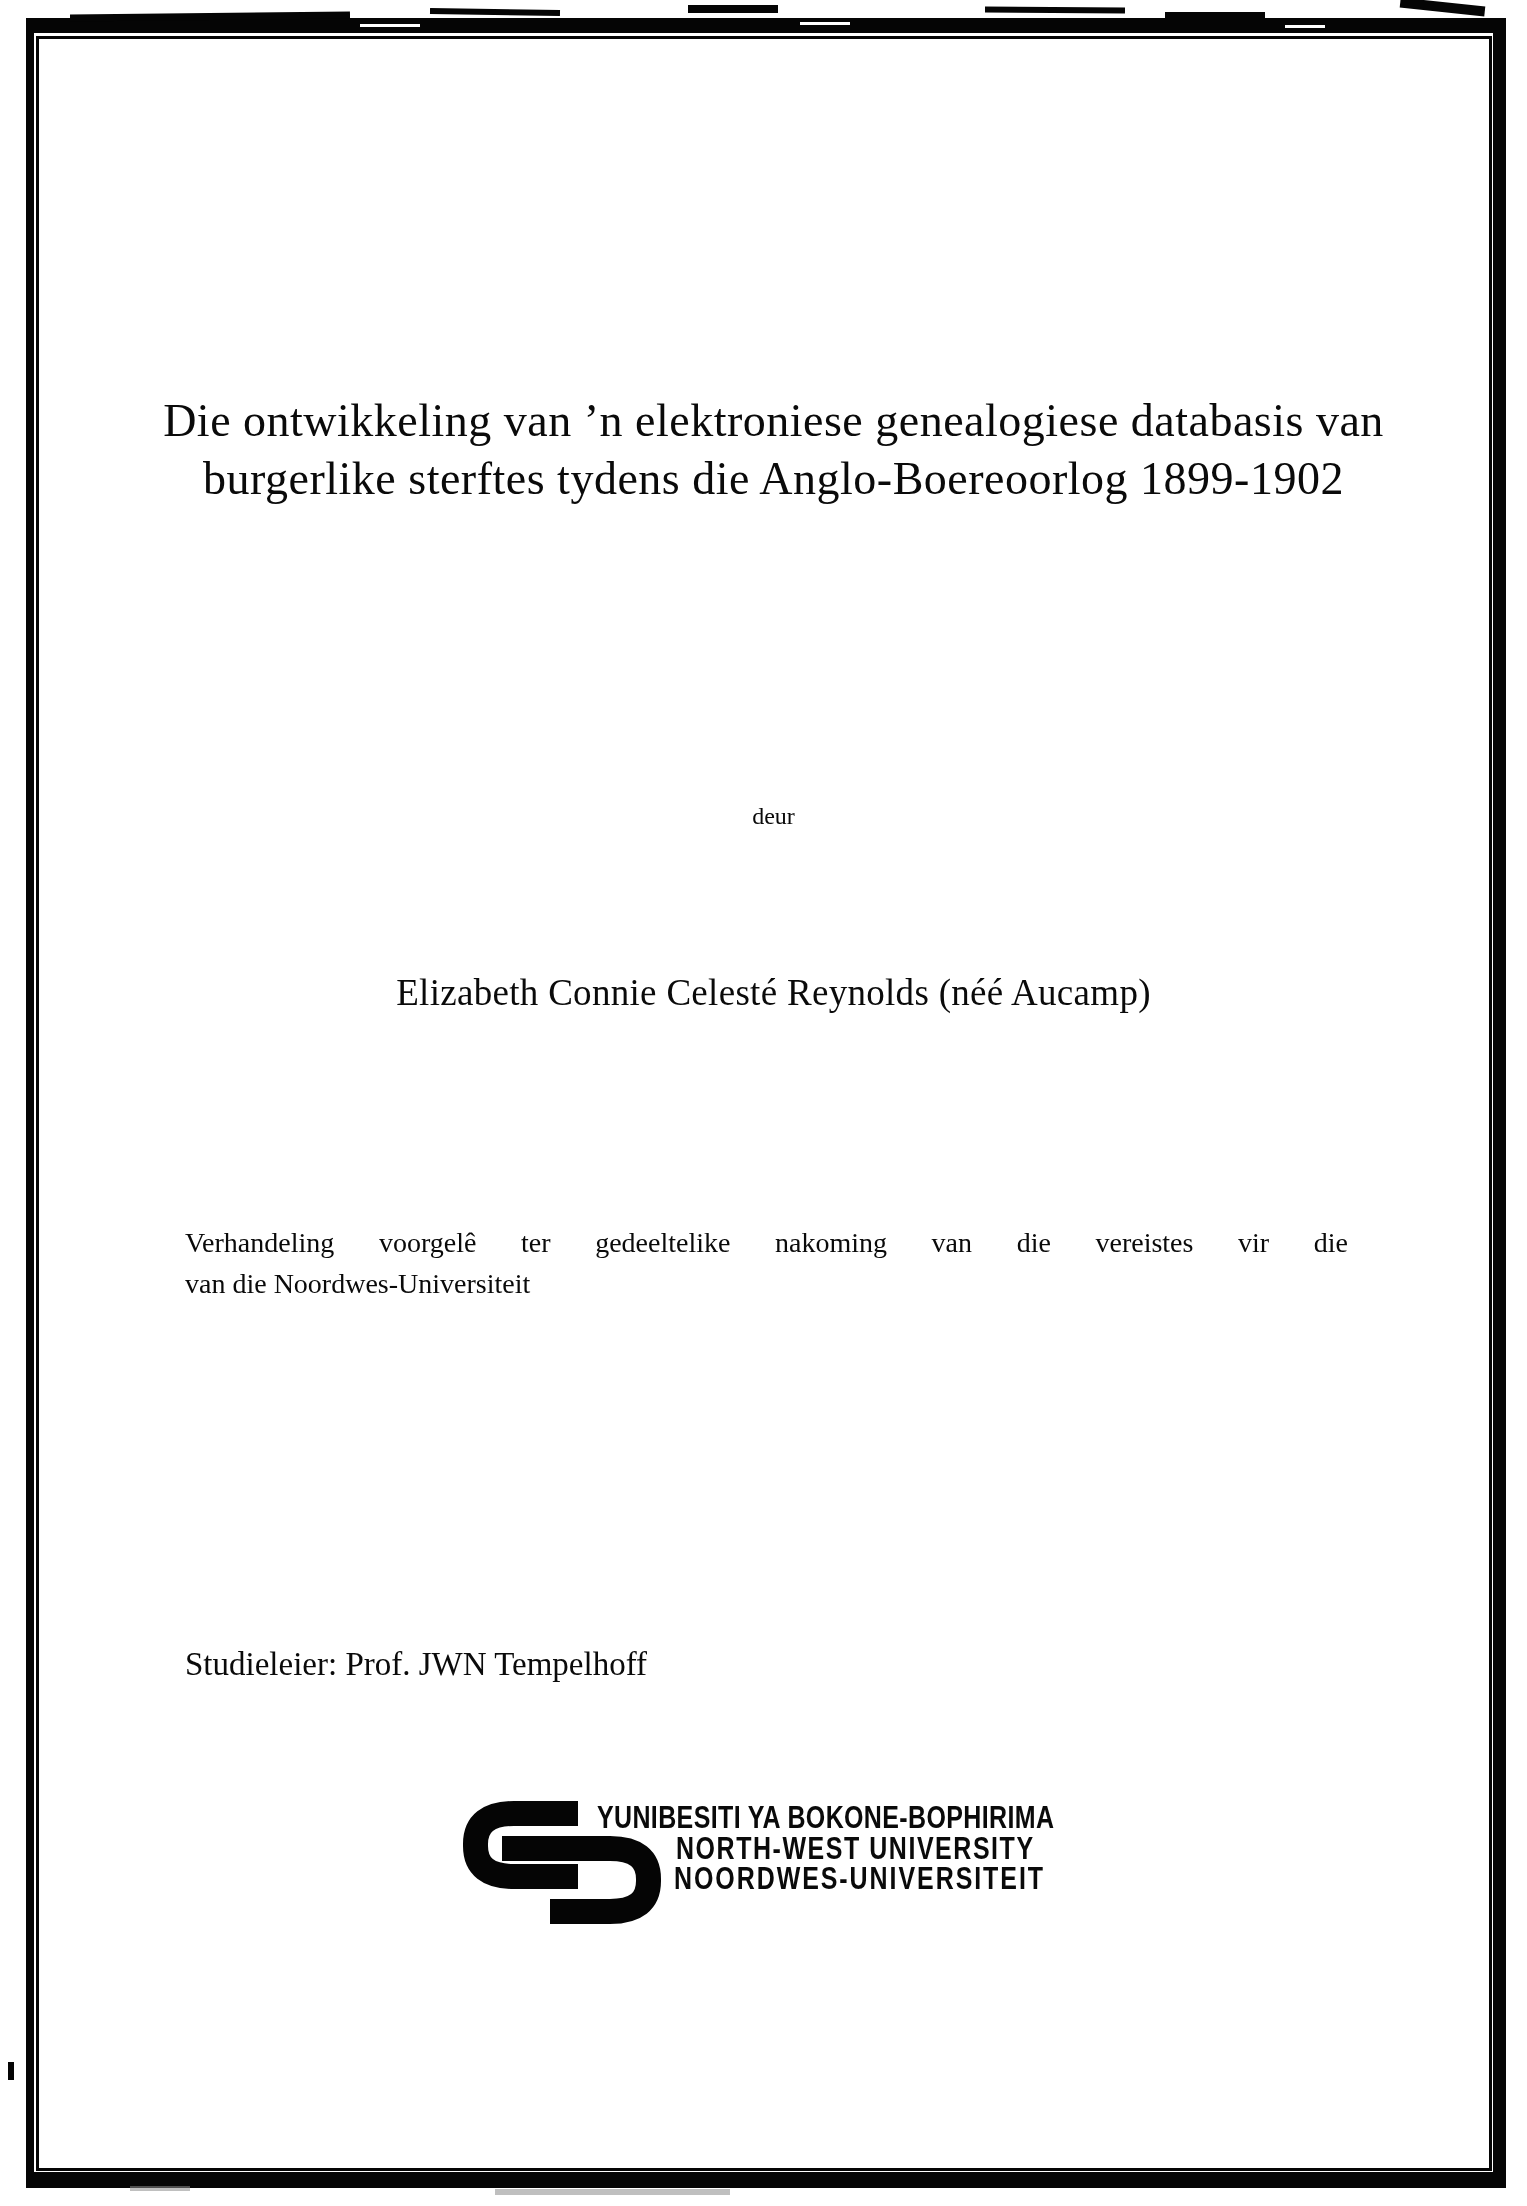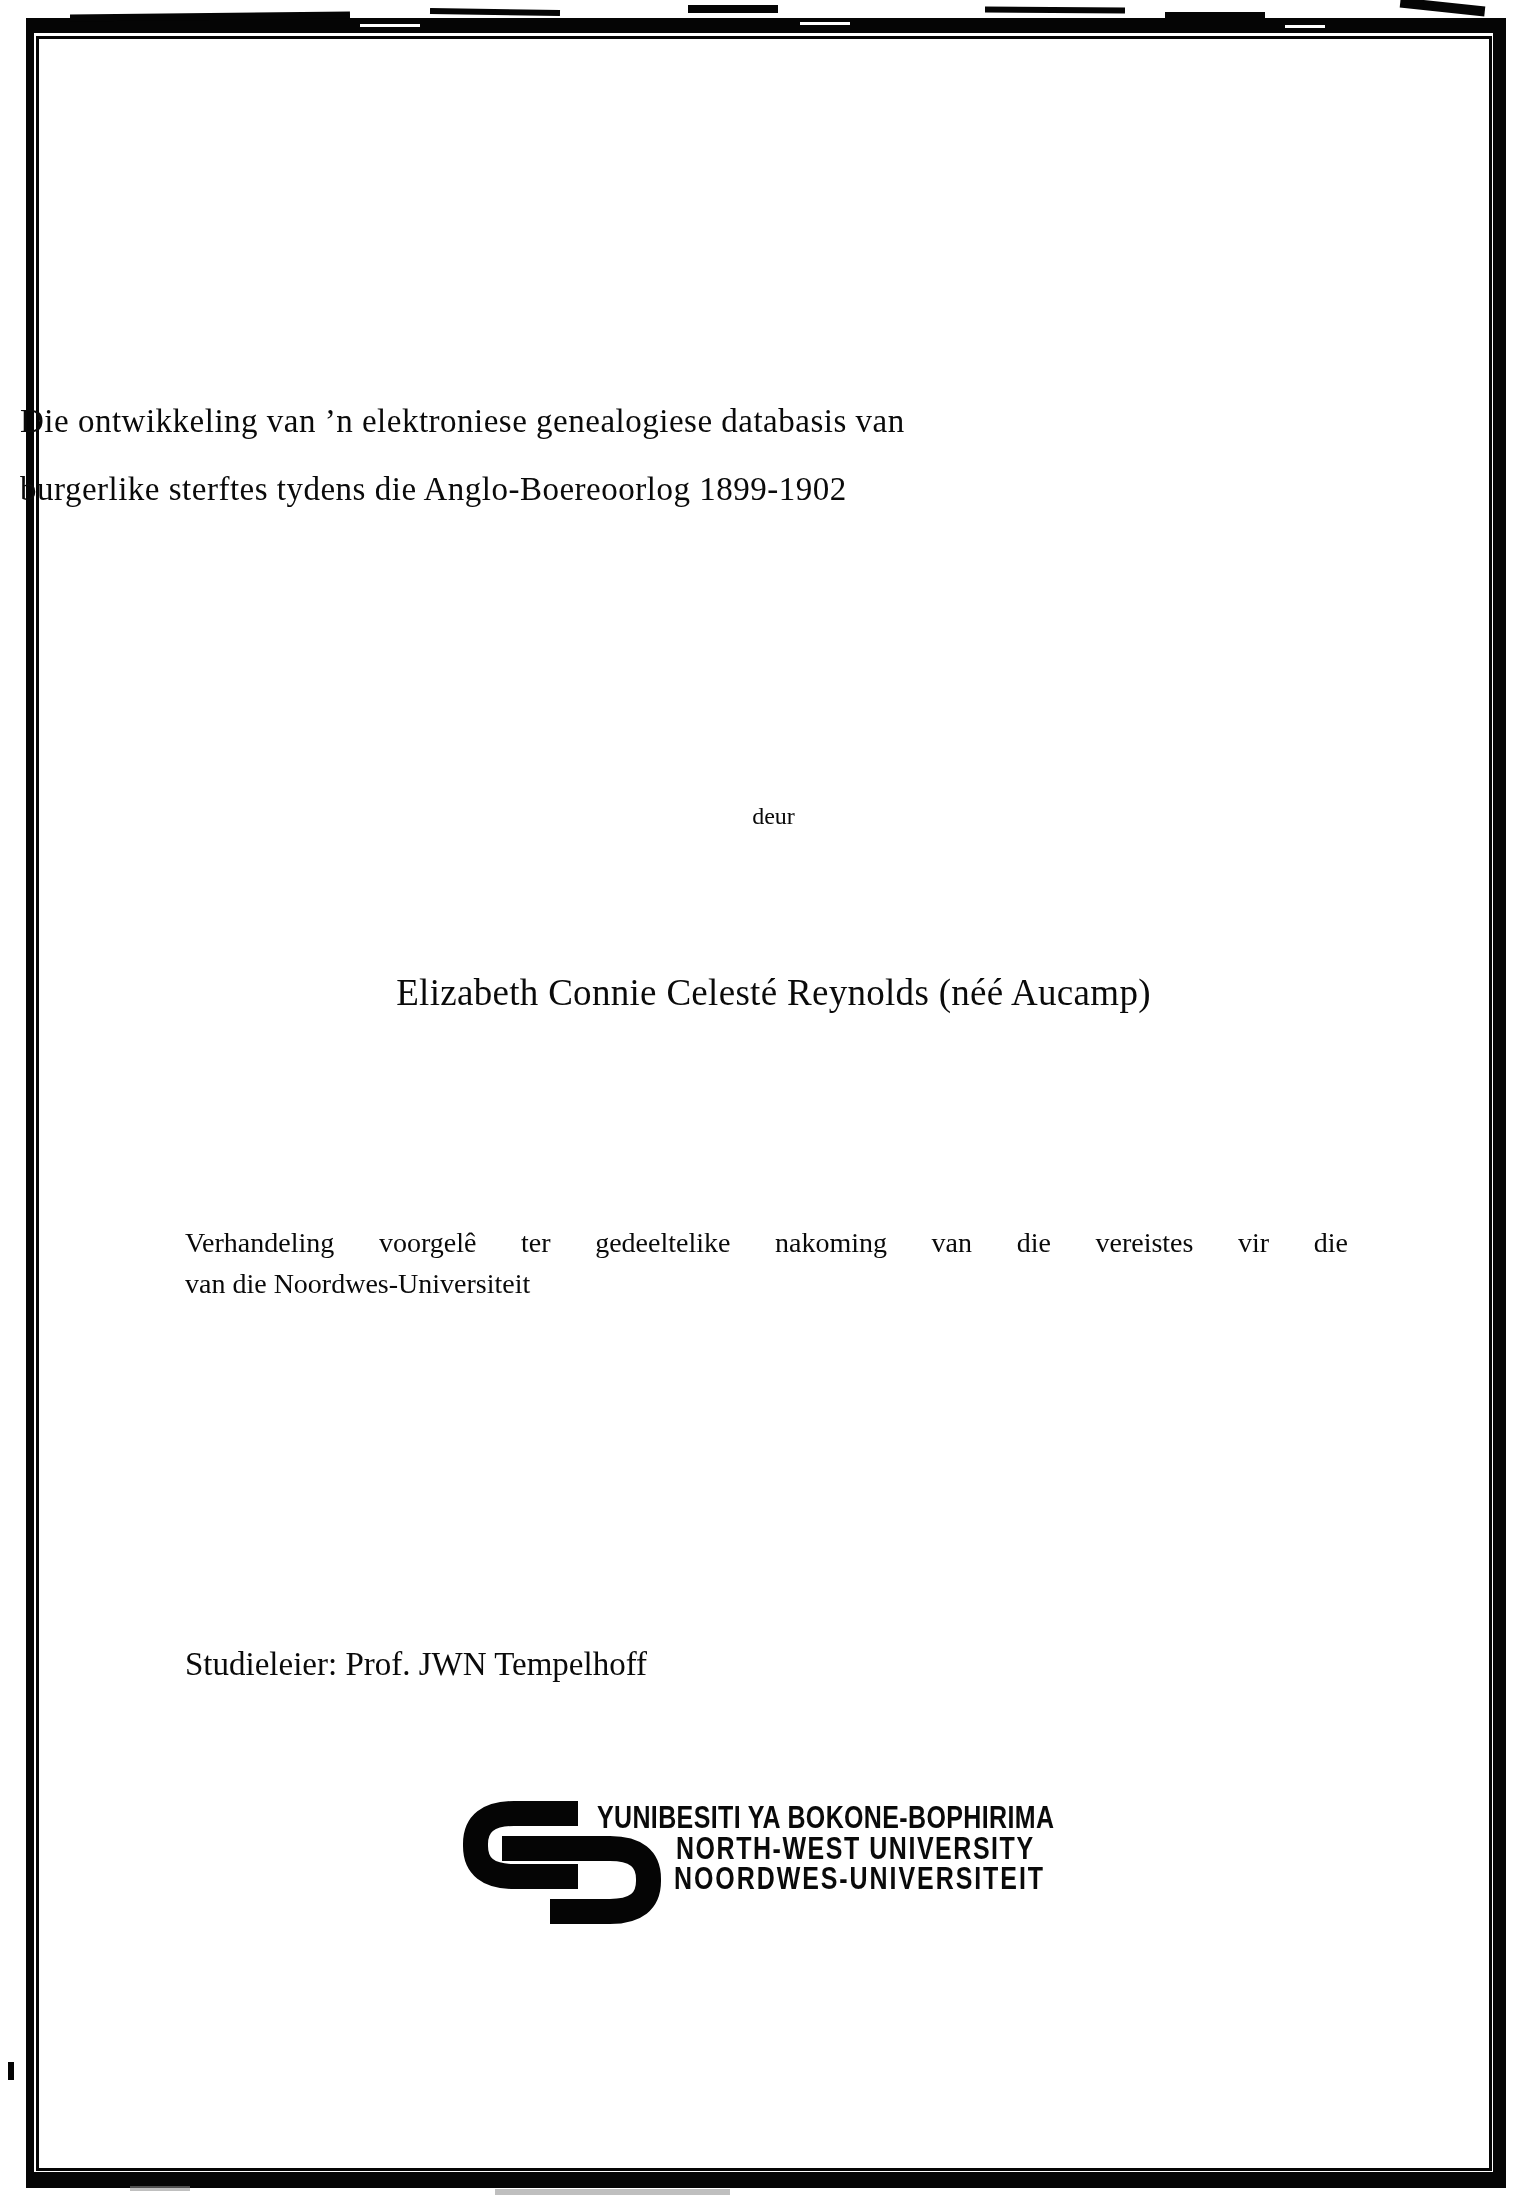--- a/index.html
+++ b/index.html
@@ -20,23 +20,23 @@
   .border-inner{
     position:absolute;left:36px;top:36px;width:1450px;height:2129px;
     border:3px solid #050505;
   }
   .artifact{position:absolute;background:#050505;}
   .crack{position:absolute;background:#ffffff;}
   .smudge{position:absolute;background:#8a8a8a;opacity:.55;}
 
   .title-block{
     position:absolute;left:20px;right:0;top:398px;
-    text-align:left;font-size:33px;line-height:46px;letter-spacing:.5px;
+    text-align:center;font-size:46px;line-height:46px;letter-spacing:.5px;
   }
-  .title-block .l2{margin-top:22px;}
+  .title-block .l2{margin-top:12px;}
 
   .byline{
     position:absolute;left:20px;right:0;top:803px;
     text-align:center;font-size:24px;
   }
   .author{
     position:absolute;left:20px;right:0;top:956px;
     text-align:center;font-size:37px;letter-spacing:.3px;margin-top:15px;
   }
   .statement{

